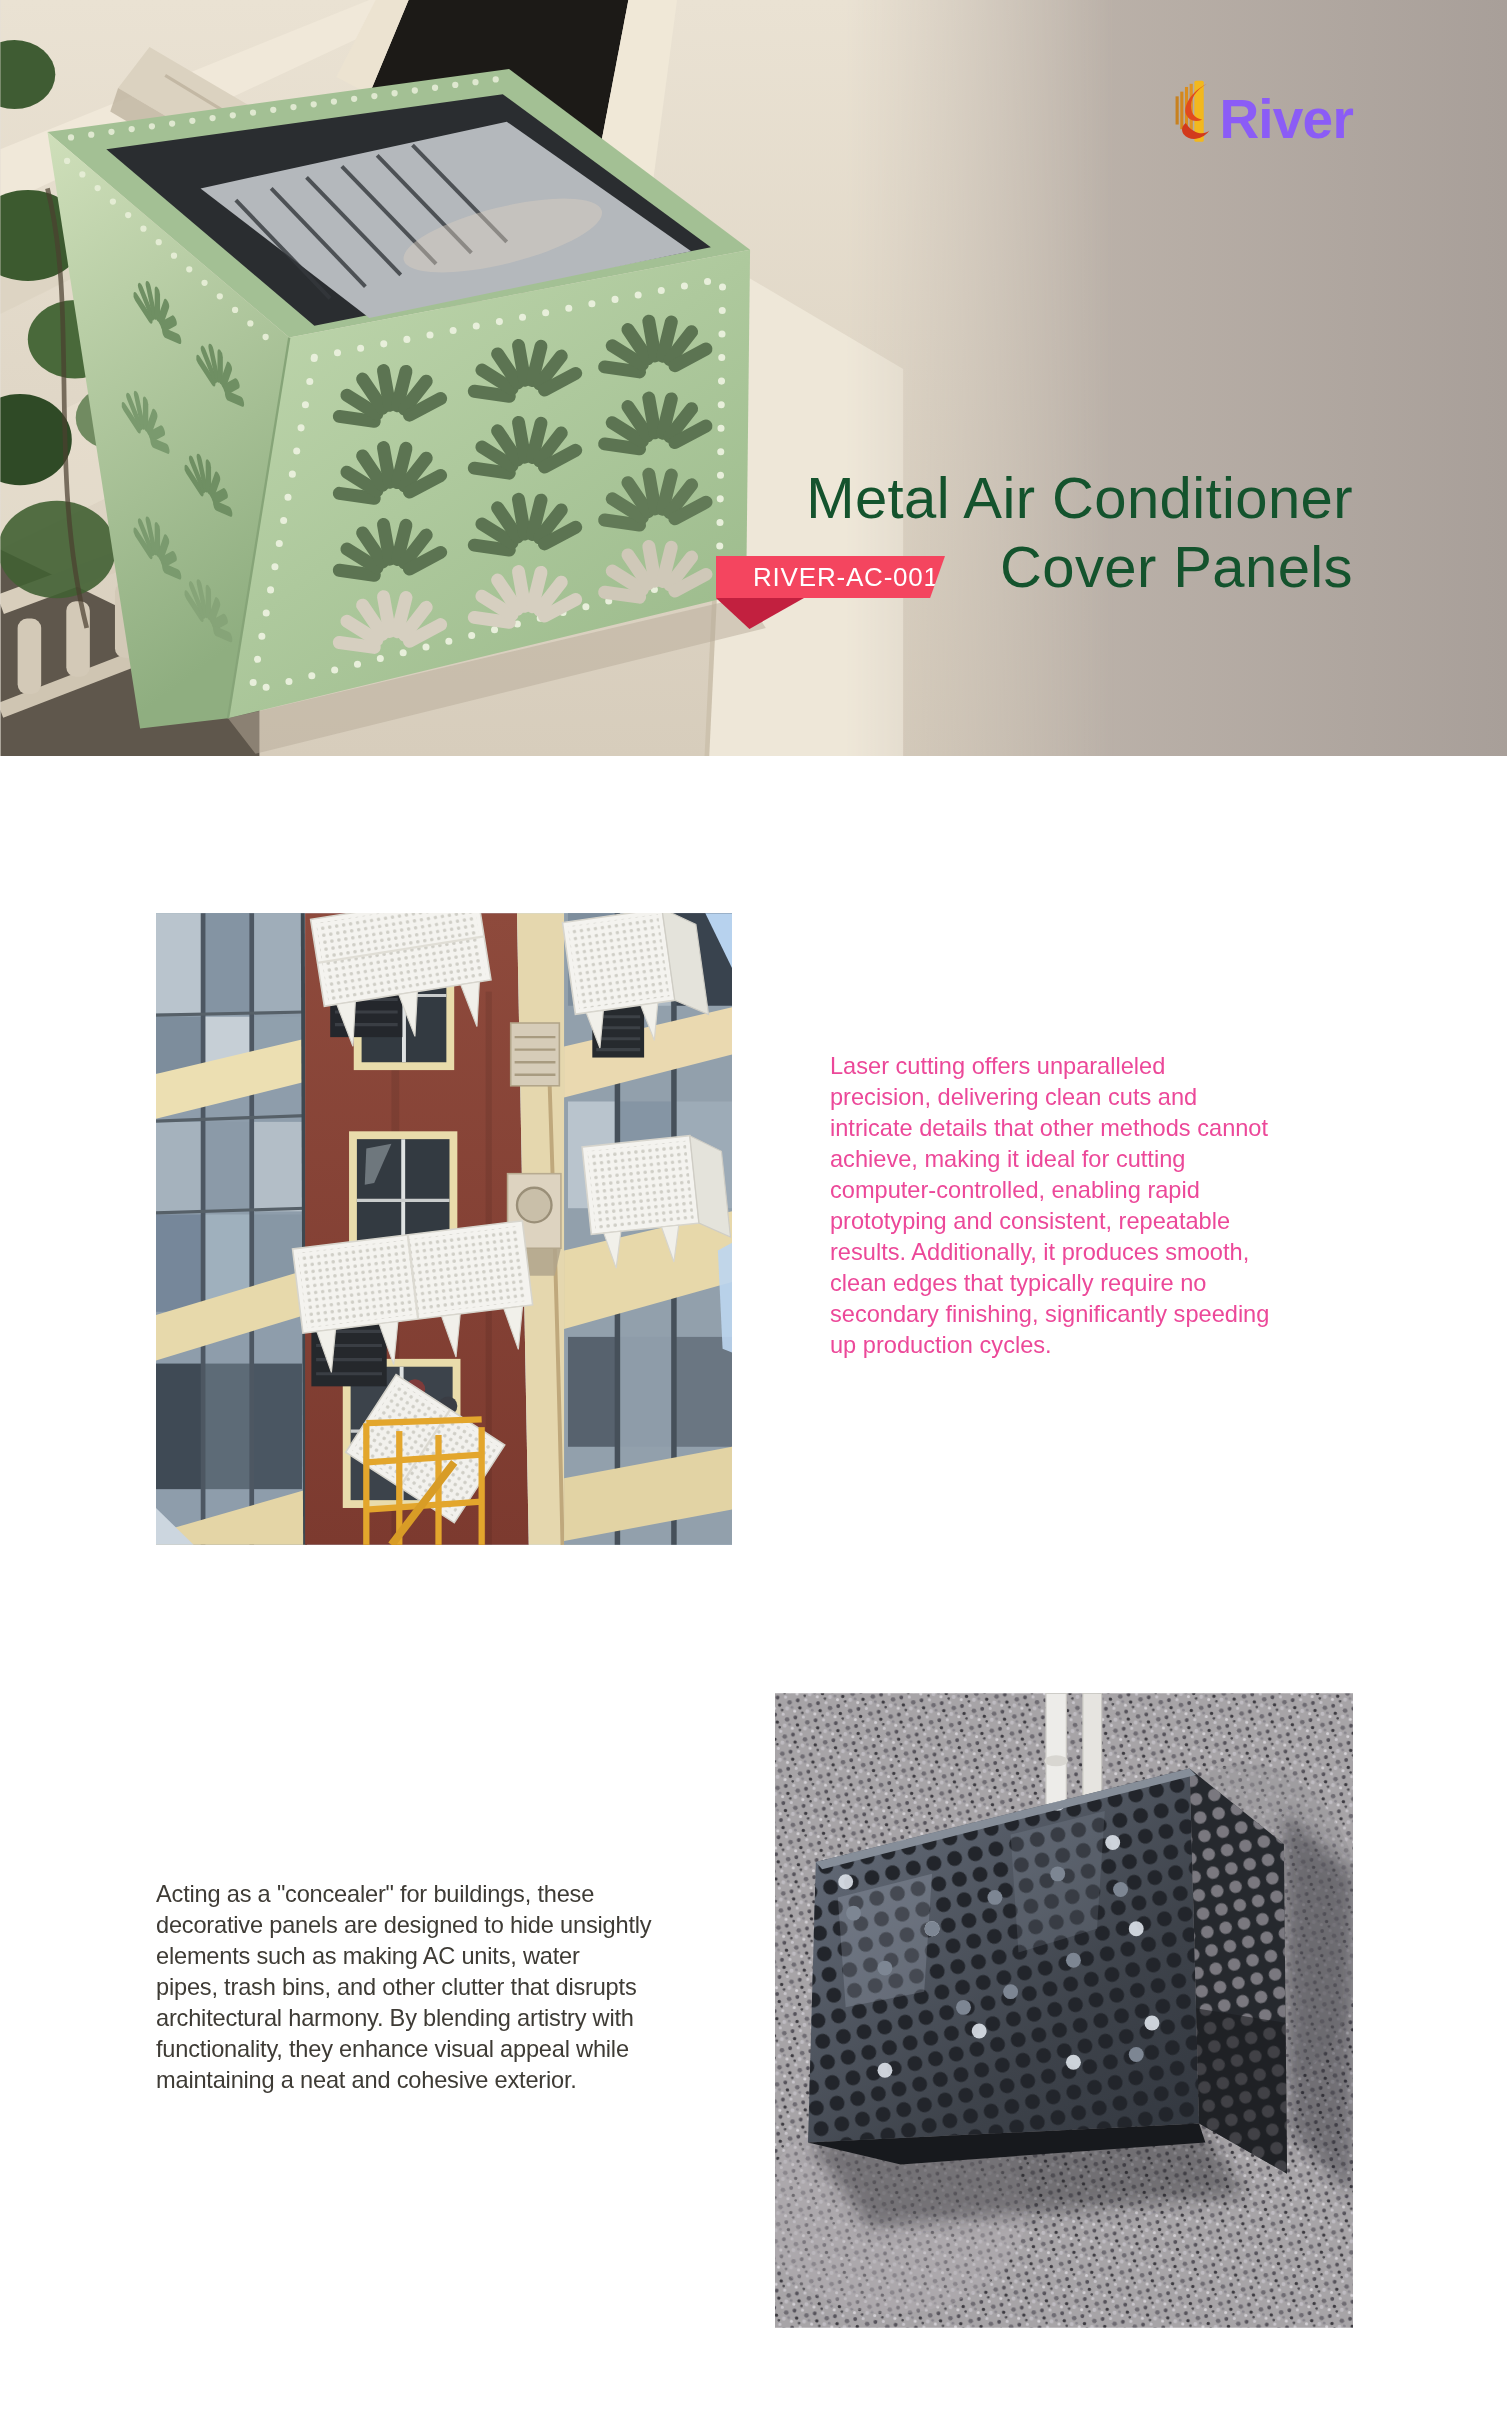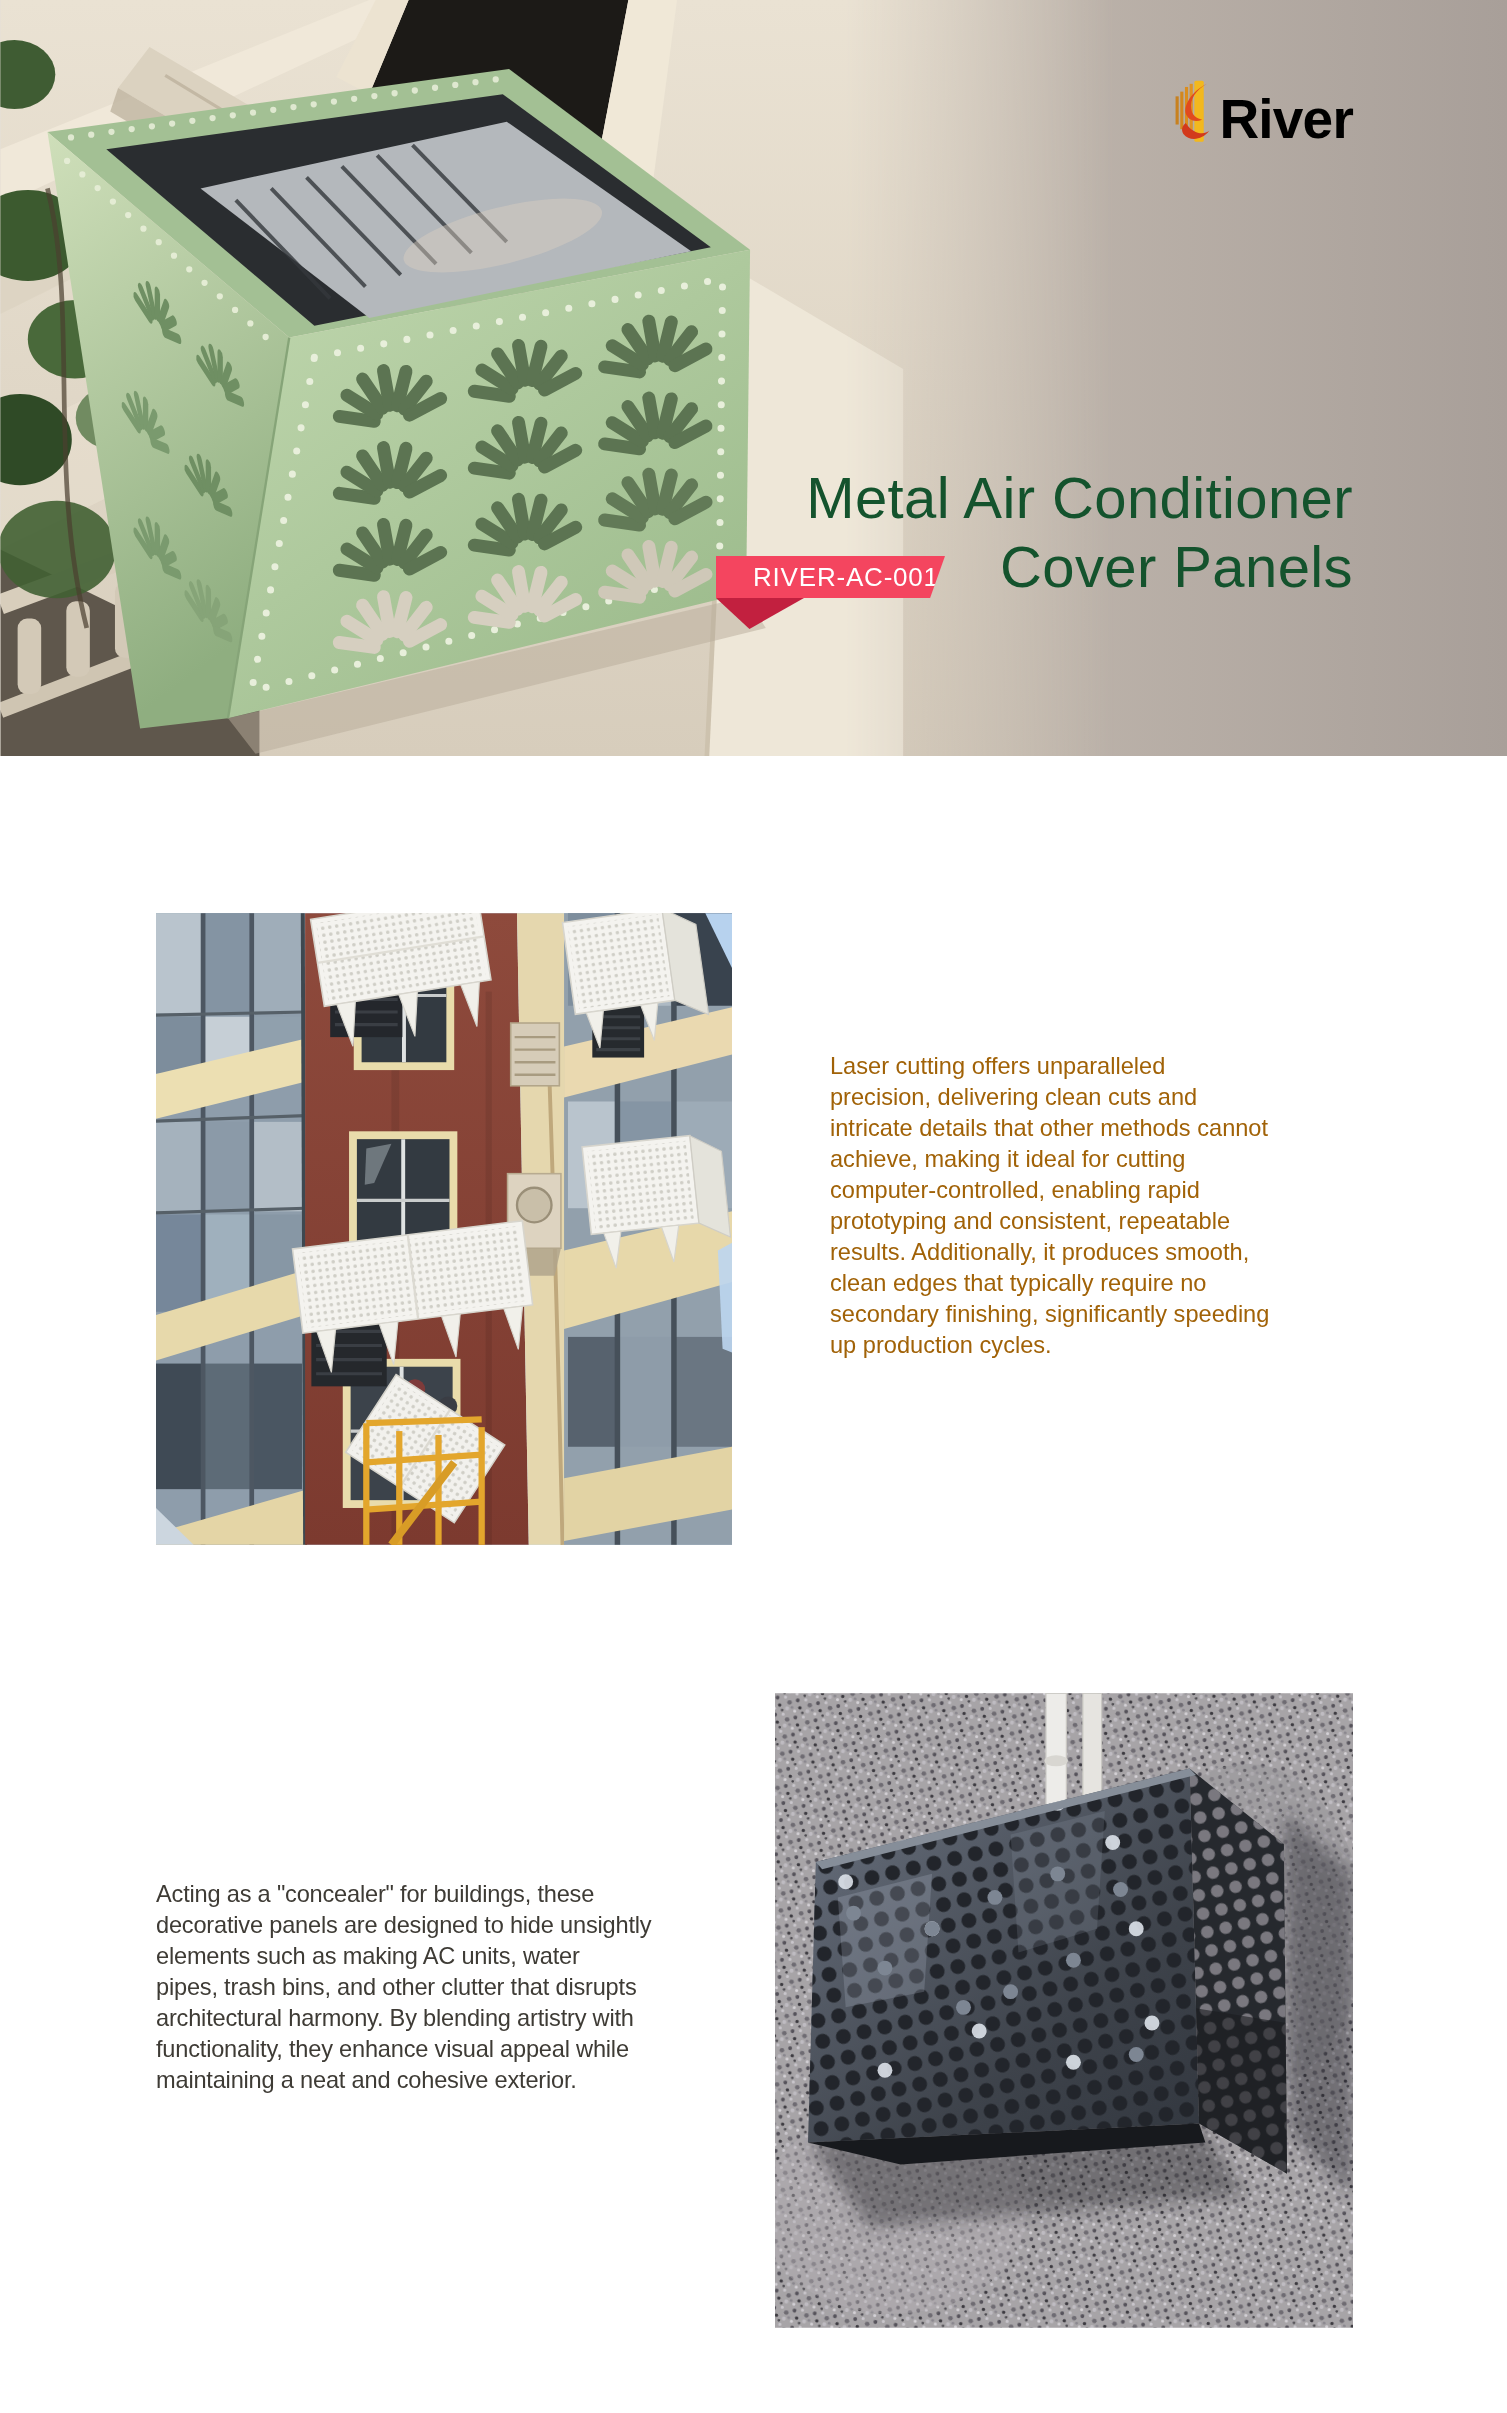--- a/index.html
+++ b/index.html
@@ -1,32 +1,32 @@
 <!DOCTYPE html>
 <html style="font-size:12.6px"><head>
 <meta charset="utf-8">
 <style>
   html,body{margin:0;padding:0;background:#ffffff;}
   #page{position:relative;width:1508px;height:2413px;background:#ffffff;overflow:hidden;
         font-family:"Liberation Sans", sans-serif;}
   .hero{position:absolute;left:0;top:0;width:1508px;height:756px;}
   .hero-art{position:absolute;left:0;top:0;}
   .logo{position:absolute;top:79px;right:155px;display:flex;align-items:flex-end;gap:9.4px;}
-  .logo-text{font-size:55px;font-weight:bold;color:#000000;letter-spacing:-0.8px;line-height:0.92;}
+  .logo-text{font-size:55px;font-weight:bold;color:#8b5cf6;letter-spacing:-0.8px;line-height:0.92;}
   .title{position:absolute;top:463px;right:155px;margin:0;text-align:right;font-weight:400;
          font-size:58px;line-height:69px;color:#14532d;letter-spacing:0.4px;}
   .ribbon{position:absolute;left:716px;top:556px;width:229px;height:42px;background:#f4455f;
           clip-path:polygon(0 0,100% 0,93.5% 100%,0 100%);
           display:flex;align-items:center;box-sizing:border-box;padding-left:37px;
           color:#ffffff;font-size:26px;letter-spacing:0.8px;}
   .ribbon-tail{position:absolute;left:716px;top:598px;width:88px;height:31px;background:#c2203f;
           clip-path:polygon(0 0,100% 0,38% 100%);}
   .photo2{position:absolute;left:156px;top:913px;}
   .photo3{position:absolute;left:775px;top:1693px;}
-  .para{position:absolute;color:#a16207;}
+  .para{position:absolute;color:#ec4899;}
   .p1{left:830px;top:1051px;width:542px;font-size:23.6px;line-height:31px;}
   .p2{left:156px;top:1879px;width:550px;font-size:23.6px;line-height:31px;letter-spacing:-0.2px;color:#3e3b35;}
 </style>
 </head>
 <body>
 
 <div id="page">
 
   <section class="hero">
     <svg class="hero-art" width="1508" height="756" viewBox="0 0 1920 963">

